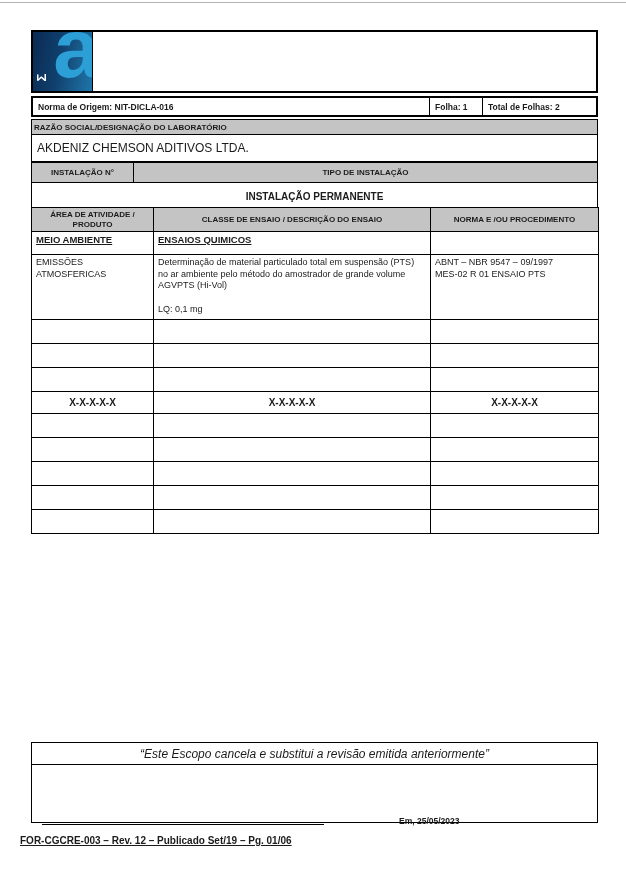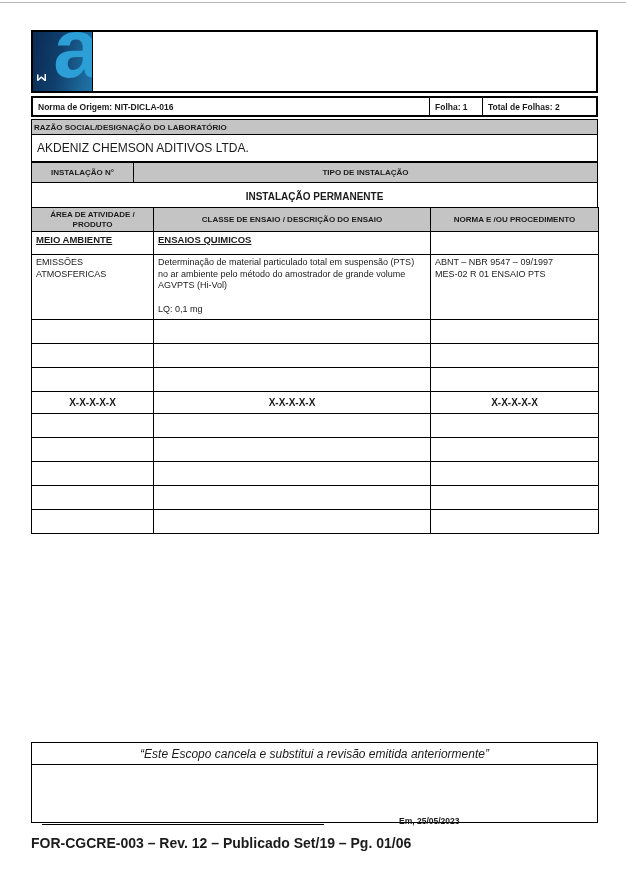--- a/index.html
+++ b/index.html
@@ -55,21 +55,21 @@
   tr.r-empty{height:24px;}
   tr.r-x{height:22px;}
   tr.r-x td{text-align:center;vertical-align:middle;font-weight:bold;font-size:10px;}
   
   .footer-box{top:742px;left:31px;width:567px;height:81px;border:1.5px solid #000;box-sizing:border-box;}
   .notice-bar{height:22px;border-bottom:1.5px solid #000;box-sizing:border-box;display:flex;align-items:center;
               justify-content:center;font-size:12px;font-weight:normal;font-style:italic;text-align:center;}
   .sig-area{position:relative;height:57px;}
   .sig-line{position:absolute;left:10px;top:59px;width:282px;border-top:1.5px solid #000;}
   .sig-date{position:absolute;left:367px;top:51px;font-size:8.5px;font-weight:bold;}
-  .form-ref{top:835px;left:31px;font-size:14px;font-weight:bold;}
+  .form-ref{top:835px;left:20px;font-size:10px;font-weight:bold;text-decoration:underline;}
 </style>
 </head>
 <body>
 
 <div class="top-edge"></div>
 
 <div class="abs header-box">
   <div class="logo">
     <span class="logo-a">a</span>
     <span class="logo-sym">Σ</span>

